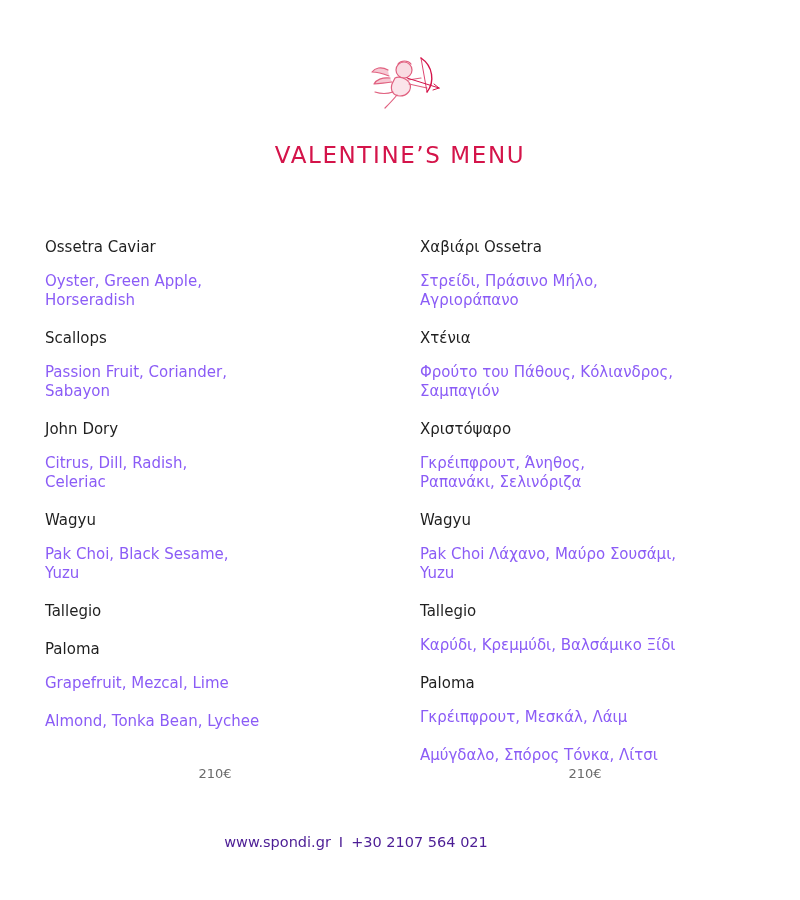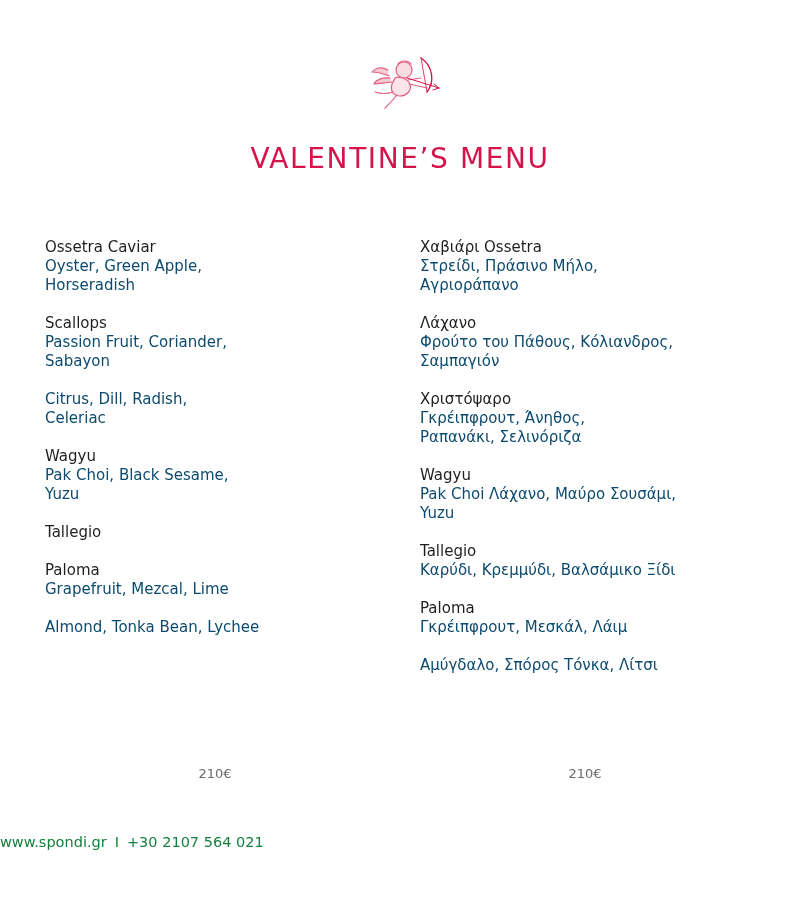--- a/index.html
+++ b/index.html
@@ -21,21 +21,21 @@
     top: 48px;
     width: 92px;
     height: 68px;
   }
   .title {
     position: absolute;
     top: 142px;
     left: 0;
     width: 800px;
     text-align: center;
-    font-size: 28px;
+    font-size: 23px;
     letter-spacing: 1.6px;
     color: #d4144a;
     font-weight: normal;
   }
   .col {
     position: absolute;
     top: 238px;
     width: 340px;
   }
   .col.left { left: 45px; }
@@ -47,41 +47,42 @@
     margin-bottom: 19px;
   }
   .course-name {
     font-size: 15px;
     line-height: 19px;
     color: #1f1f1f;
   }
   .course-desc {
     font-size: 15px;
     line-height: 19px;
-    color: #0c4a6e;
+    color: #8b5cf6;
     white-space: pre-line;
+    margin-top: 15px;
   }
   .price {
     position: absolute;
     top: 766px;
     font-size: 13px;
     color: #6a6a6a;
     width: 120px;
     text-align: center;
   }
   .price.left { left: 155px; }
   .price.right { left: 525px; }
   .footer {
     position: absolute;
     top: 834px;
     left: 0;
     width: 712px;
-    text-align: left;
+    text-align: center;
     font-size: 14.5px;
-    color: #15803d;
+    color: #4c1d95;
   }
   .footer .sep { margin: 0 8px; }
 </style>
 </head>
 <body>
 
 <svg class="cupid" viewBox="0 0 92 68" xmlns="http://www.w3.org/2000/svg">
   <g fill="none" stroke="#e0607f" stroke-width="1.2" stroke-linecap="round" stroke-linejoin="round">
 
     <path d="M33 22 C26 18 20 20 17 24 C24 24 29 26 34 28" fill="#f6c9d4"></path>
@@ -113,20 +114,21 @@
     <div class="course-name">Ossetra Caviar</div>
     <div class="course-desc">Oyster, Green Apple,
 Horseradish</div>
   </div>
   <div class="course">
     <div class="course-name">Scallops</div>
     <div class="course-desc">Passion Fruit, Coriander,
 Sabayon</div>
   </div>
   <div class="course">
+    <div class="course-name">John Dory</div>
     <div class="course-desc">Citrus, Dill, Radish,
 Celeriac</div>
   </div>
   <div class="course">
     <div class="course-name">Wagyu</div>
     <div class="course-desc">Pak Choi, Black Sesame,
 Yuzu</div>
   </div>
   <div class="course short">
     <div class="course-name">Tallegio</div>
@@ -140,21 +142,21 @@
   </div>
 </div>
 
 <div class="col right">
   <div class="course">
     <div class="course-name">Χαβιάρι Ossetra</div>
     <div class="course-desc">Στρείδι, Πράσινο Μήλο,
 Αγριοράπανο</div>
   </div>
   <div class="course">
-    <div class="course-name">Λάχανο</div>
+    <div class="course-name">Χτένια</div>
     <div class="course-desc">Φρούτο του Πάθους, Κόλιανδρος,
 Σαμπαγιόν</div>
   </div>
   <div class="course">
     <div class="course-name">Χριστόψαρο</div>
     <div class="course-desc">Γκρέιπφρουτ, Άνηθος,
 Ραπανάκι, Σελινόριζα</div>
   </div>
   <div class="course">
     <div class="course-name">Wagyu</div>

